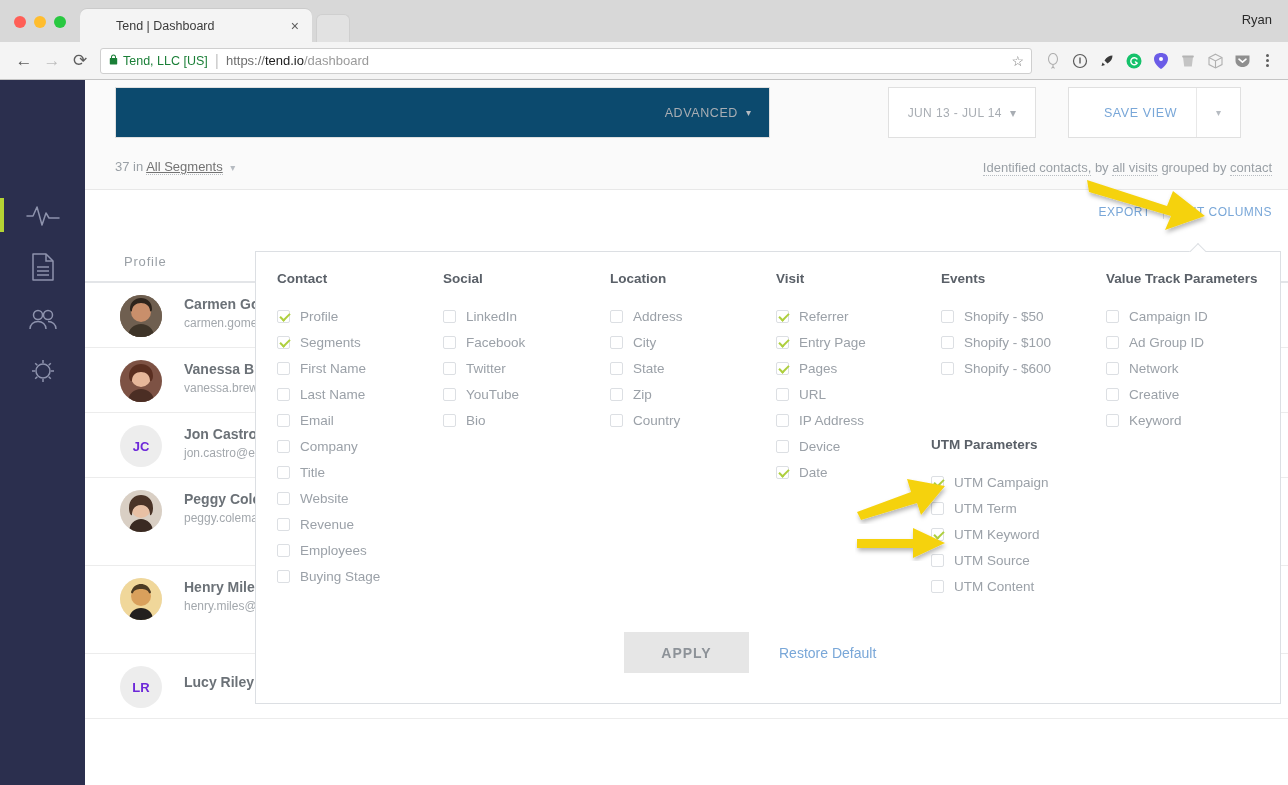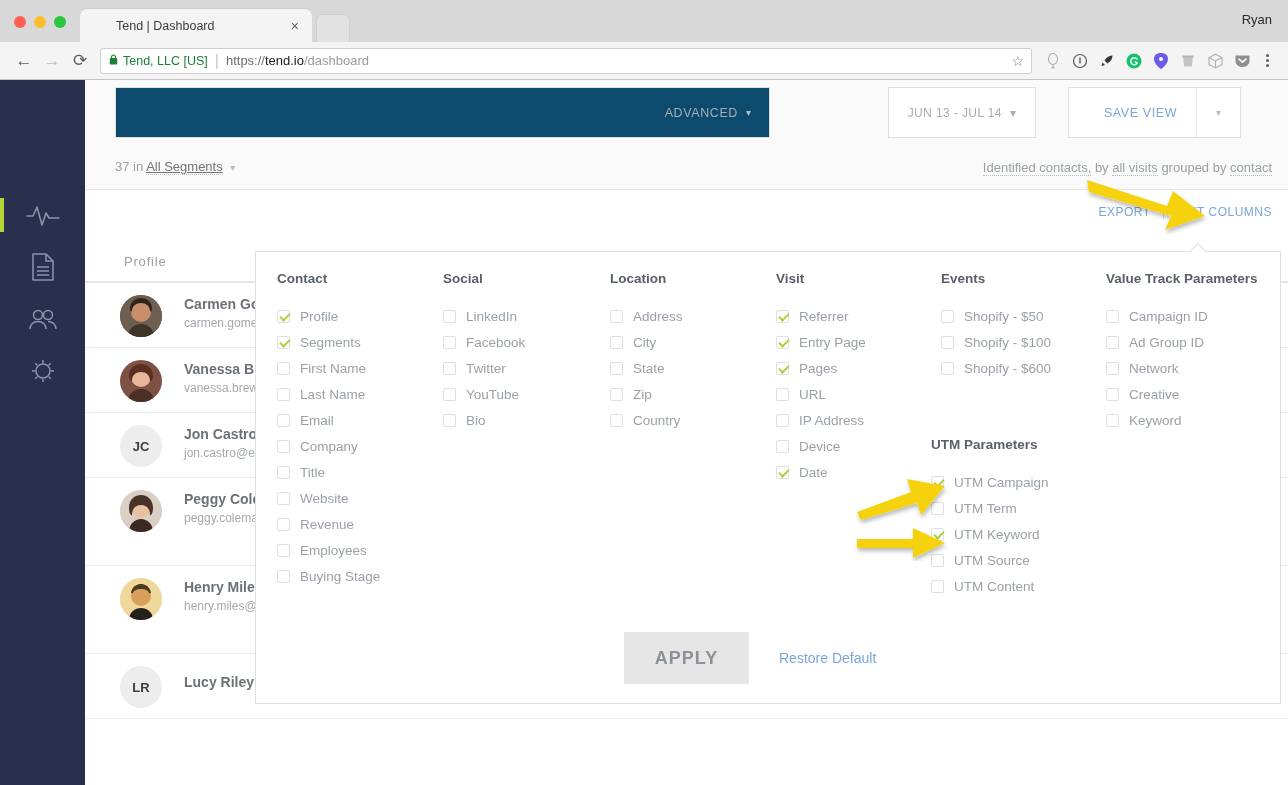--- a/index.html
+++ b/index.html
@@ -140,21 +140,21 @@
   }
   .th-profile { position: absolute; left: 39px; top: 11px; font-size: 13px; color: #9aa0a6; letter-spacing: .8px; }
 
   .rows { position: absolute; left: 0; top: 203px; width: 1203px; }
   .row { position: relative; height: 65px; border-bottom: 1px solid #ececec; }
   .row.tall { height: 88px; }
   .avatar {
     position: absolute; left: 35px; top: 12px; width: 42px; height: 42px; border-radius: 50%;
     overflow: hidden; background: #ededed;
     display: flex; align-items: center; justify-content: center;
-    font-size: 13px; color: #404040; font-weight: 600;
+    font-size: 13px; color: #6d28d9; font-weight: 600;
   }
   .rname { position: absolute; left: 99px; top: 13px; font-size: 14px; font-weight: 700; color: #6b7177; }
   .remail { position: absolute; left: 99px; top: 33px; font-size: 12px; color: #a3a8ad; }
   .cell { position: absolute; font-size: 12.5px; color: #a3a8ad; }
   .chev { position: absolute; font-size: 11px; color: #cfd3d7; }
   .greendot { display: inline-block; width: 7px; height: 7px; border-radius: 50%; background: #b5d334; margin-right: 5px; vertical-align: 1px; }
 
   
   .panel {
     position: absolute; left: 255px; top: 251px; width: 1026px; height: 453px;
@@ -178,22 +178,22 @@
   }
   .cb.on:after {
     content: ""; position: absolute; left: 2px; top: 2px; width: 8px; height: 4px;
     border-left: 2px solid #aecf3e; border-bottom: 2px solid #aecf3e;
     transform: rotate(-45deg);
   }
   .opt-lbl { font-size: 13.5px; color: #9ba1a8; white-space: nowrap; }
   .subsec { position: absolute; }
   .apply-row { position: absolute; left: 368px; top: 380px; display: flex; align-items: center; gap: 30px; }
   .apply-btn {
-    width: 125px; height: 52px; background: #e6e6e6; border: none;
-    font-family: inherit; font-size: 18px; font-weight: 700; color: #8d9298; letter-spacing: 1px;
+    width: 125px; height: 41px; background: #e6e6e6; border: none;
+    font-family: inherit; font-size: 14px; font-weight: 700; color: #8d9298; letter-spacing: 1px;
   }
   .restore { font-size: 14px; color: #79a7d8; text-decoration: none; }
 
   
   .arrow { position: absolute; z-index: 40; }
 </style>
 </head>
 <body>
 
 <div class="screen">

